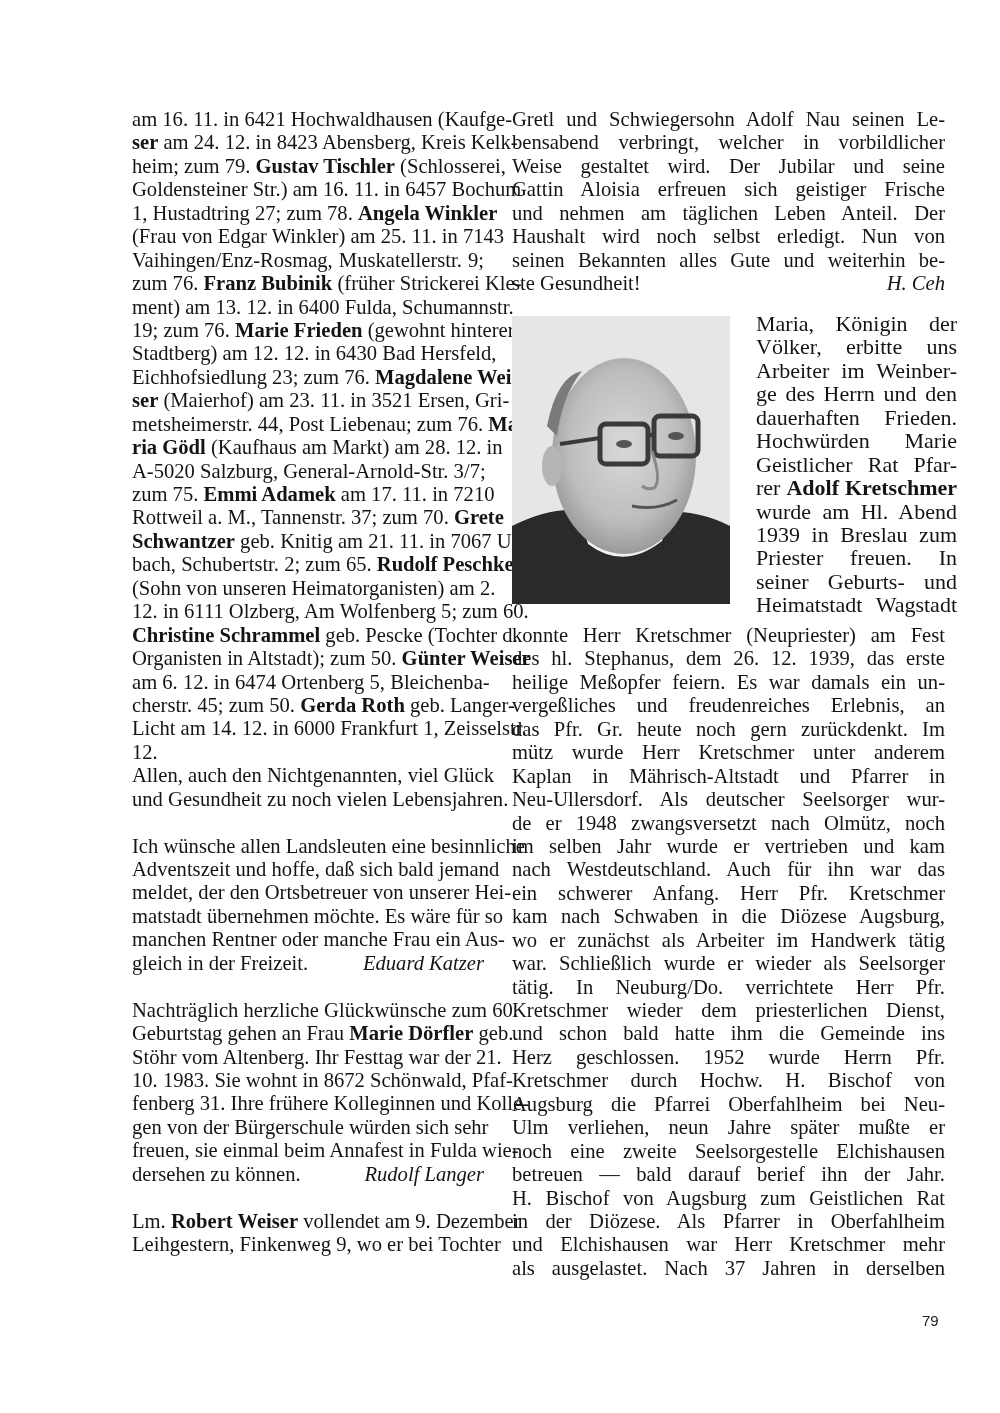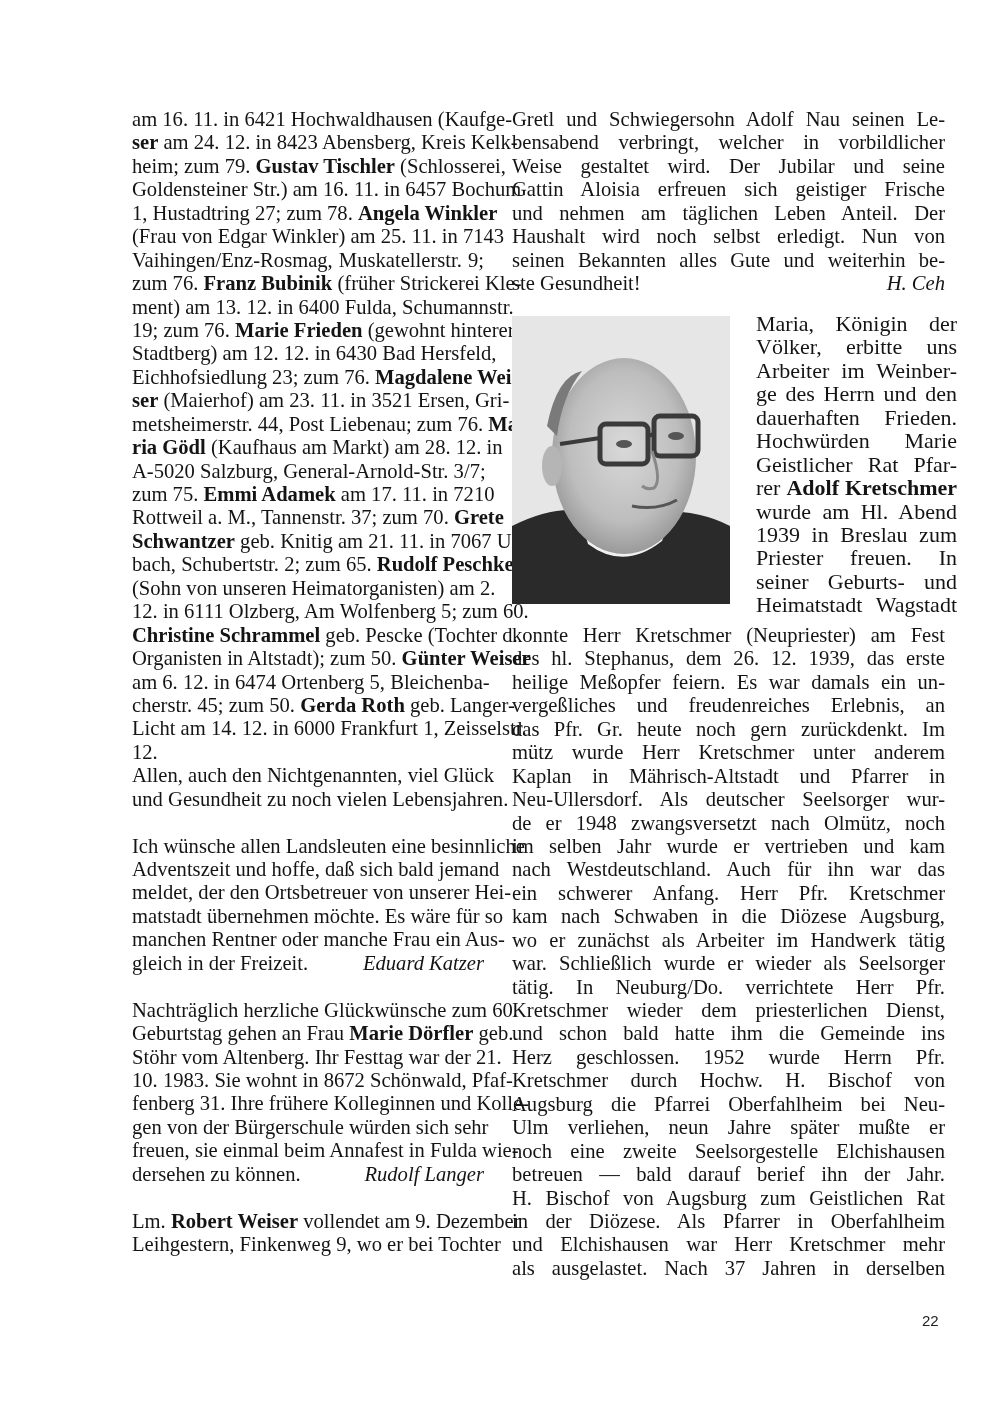--- a/index.html
+++ b/index.html
@@ -187,13 +187,13 @@
     <span class="ln">Augsburg die Pfarrei Oberfahlheim bei Neu-</span>
     <span class="ln">Ulm verliehen, neun Jahre später mußte er</span>
     <span class="ln">noch eine zweite Seelsorgestelle Elchishausen</span>
     <span class="ln">betreuen — bald darauf berief ihn der Jahr.</span>
     <span class="ln">H. Bischof von Augsburg zum Geistlichen Rat</span>
     <span class="ln">in der Diözese. Als Pfarrer in Oberfahlheim</span>
     <span class="ln">und Elchishausen war Herr Kretschmer mehr</span>
     <span class="ln">als ausgelastet. Nach 37 Jahren in derselben</span>
   </div>
 
-<div class="pagenum">22</div>
+<div class="pagenum">79</div>
 
 </body></html>

